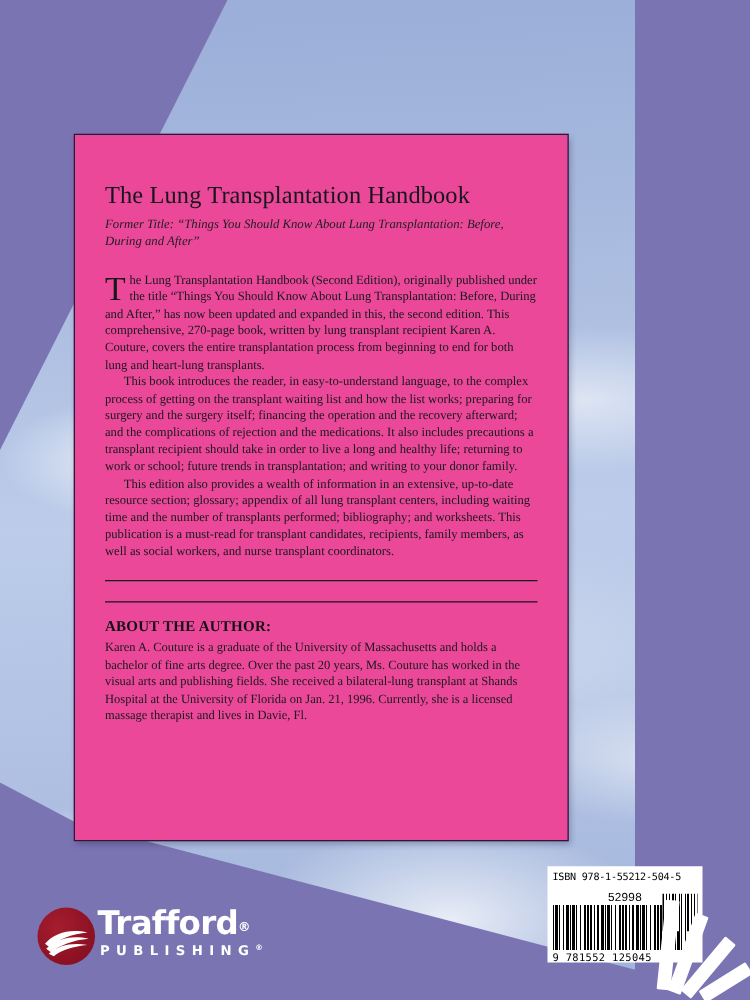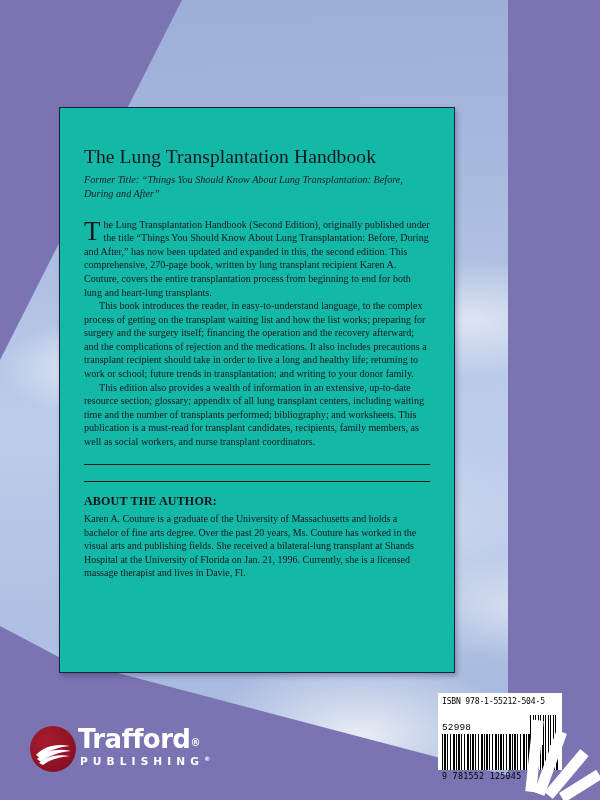--- a/index.html
+++ b/index.html
@@ -67,21 +67,21 @@
     clip-path: polygon(0 66px, 330px 240px, 0 240px);
   }
 
   
   .panel {
     position: absolute;
     left: 59px;
     top: 107px;
     width: 396px;
     height: 566px;
-    background: #14b8a6;
+    background: #ec4899;
     border: 1.5px solid #1b1f3b;
     box-sizing: border-box;
     box-shadow: 2px 3px 5px rgba(20,20,50,0.28);
   }
   .panel-inner {
     padding: 38px 24px 0 24px;
   }
 
   .book-title {
     font-size: 19.5px;
@@ -209,26 +209,26 @@
     box-sizing: border-box;
   }
   .isbn-line {
     font-family: "DejaVu Sans Mono", monospace;
     font-size: 8.1px;
     color: #000;
     letter-spacing: -0.2px;
     white-space: nowrap;
   }
   .price-line {
-    font-family: Liberation Mono, monospace;
+    font-family: Liberation Sans, sans-serif;
     font-size: 9.4px;
     color: #000;
-    text-align: left;
+    text-align: center;
     letter-spacing: 0.2px;
-    margin-top: 16px;
+    margin-top: 6px;
   }
   .bars {
     height: 36px;
     margin-top: 1px;
     background-image: repeating-linear-gradient(
       to right,
       #000 0px, #000 1px, #fff 1px, #fff 2px,
       #000 2px, #000 4px, #fff 4px, #fff 5px,
       #000 5px, #000 6px, #fff 6px, #fff 8px,
       #000 8px, #000 9px, #fff 9px, #fff 11px,

